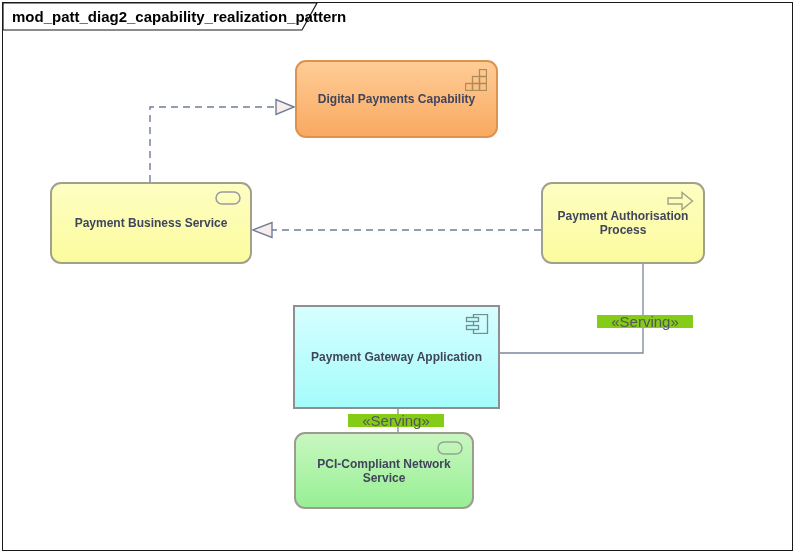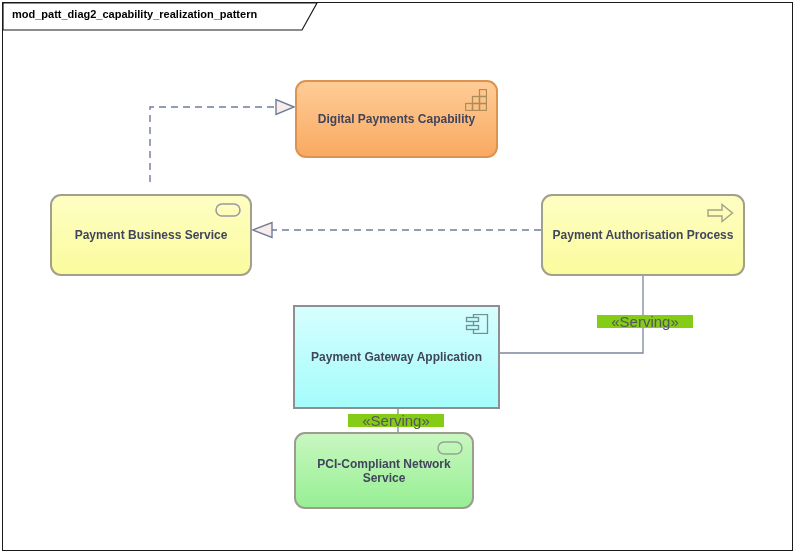--- a/index.html
+++ b/index.html
@@ -4,36 +4,36 @@
 <style>
   html,body{margin:0;padding:0;background:#fff;}
   body{font-family:"Liberation Sans", sans-serif; width:795px; height:553px; position:relative;}
   .canvas{
     position:absolute; left:2px; top:2px; width:789px; height:547px;
     border:1px solid #1a1a1a; background:#fff;
   }
   .wires{position:absolute; left:0; top:0; z-index:1;}
   .title-tab-text{
     position:absolute; left:9px; top:5px; z-index:3;
-    font-size:11px; font-weight:bold; color:#000; letter-spacing:0px;
+    font-size:15px; font-weight:bold; color:#000; letter-spacing:0px;
   }
   .node{
     position:absolute; z-index:2; box-sizing:border-box;
     display:flex; align-items:center; justify-content:center;
     font-size:12px; font-weight:bold; color:#41455C; text-align:center;
     padding:4px 8px;
   }
   .node .icon{position:absolute; top:7px; right:9px; line-height:0;}
   .node-capability{
     background:linear-gradient(180deg,#FFCC96 0%,#F9A961 100%);
-    border:2px solid #DD9350; border-radius:11px;margin-top:20px;
+    border:2px solid #DD9350; border-radius:11px;
   }
   .node-business-service, .node-process{
     background:linear-gradient(180deg,#FEFEC2 0%,#FBFB9E 100%);
-    border:2px solid #A0A08C; border-radius:11px;margin-top:12px;
+    border:2px solid #A0A08C; border-radius:11px;
   }
   .node-application{
     background:linear-gradient(180deg,#D6FEFE 0%,#A4FCFB 100%);
     border:2px solid #8F8F93; border-radius:0;
   }
   .node-network-service{
     background:linear-gradient(180deg,#C8F7C0 0%,#97EF94 100%);
     border:2px solid #9C9C90; border-radius:11px;
   }
   .conn-label{
@@ -87,21 +87,21 @@
 
   <div class="node node-business-service" style="left:47px; top:179px; width:202px; height:82px;">
     <span class="icon">
       <svg width="26" height="14" viewBox="0 0 26 14" fill="none" stroke="#9898A2" stroke-width="1.5">
         <rect x="1" y="1" width="24" height="12" rx="6" ry="6"></rect>
       </svg>
     </span>
     <span>Payment Business Service</span>
   </div>
 
-  <div class="node node-process" style="left:538px; top:179px; width:204px; height:82px;">
+  <div class="node node-process" style="left:538px; top:179px; width:164px; height:82px;">
     <span class="icon">
       <svg width="27" height="20" viewBox="0 0 27 20" fill="none" stroke="#A2A284" stroke-width="1.4">
         <polygon points="1,7 15,7 15,1.5 25.5,10 15,18.5 15,13 1,13"></polygon>
       </svg>
     </span>
     <span>Payment Authorisation Process</span>
   </div>
 
   <div class="node node-application" style="left:290px; top:302px; width:207px; height:104px;">
     <span class="icon">

